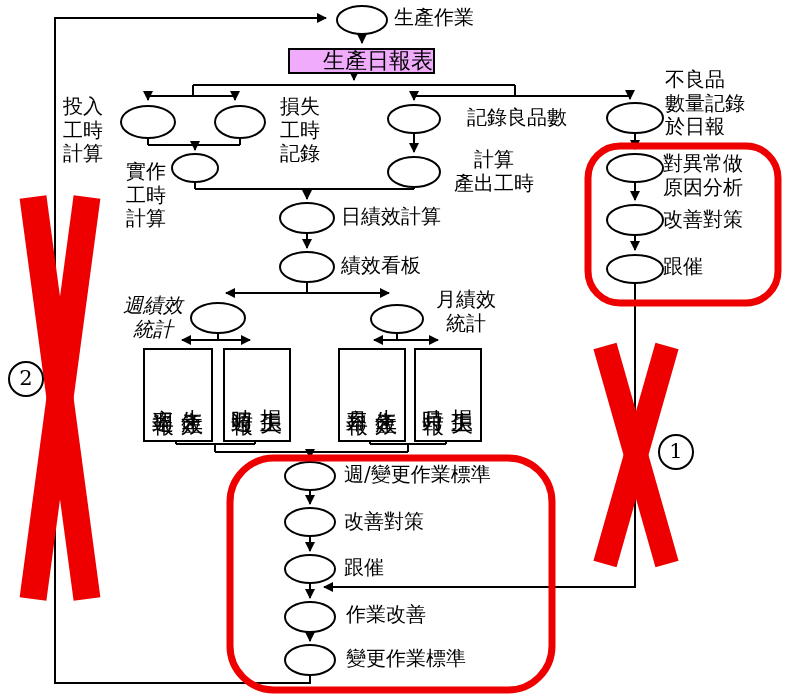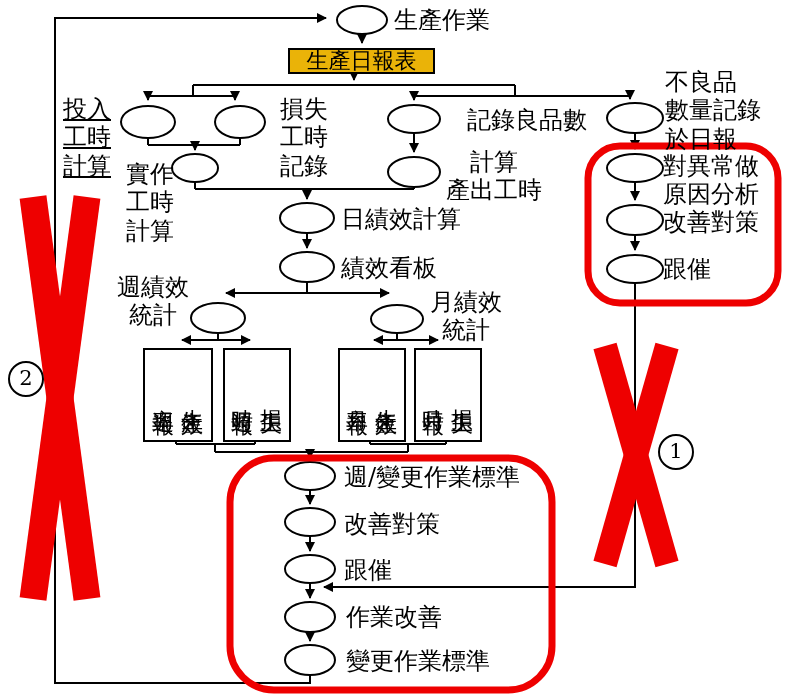--- a/index.html
+++ b/index.html
@@ -1,27 +1,27 @@
 <!DOCTYPE html>
 <html><head>
 <meta charset="utf-8">
 <style>
   html,body{margin:0;padding:0;background:#fff;}
   #canvas{position:relative;width:800px;height:695px;background:#fff;overflow:hidden;
           font-family:"DejaVu Serif", serif;color:#000;}
   #wires{position:absolute;left:0;top:0;}
-  .label{position:absolute;font-size:24px;line-height:1.18;white-space:pre-line;
+  .label{position:absolute;font-size:20px;line-height:1.18;white-space:pre-line;
          font-family:"DejaVu Serif", serif;color:#000;}
   .center{text-align:center;}
   .vbox{position:absolute;border:2px solid #000;display:flex;align-items:center;
         justify-content:center;background:#fff;}
   .vbox span{writing-mode:vertical-rl;white-space:pre-line;font-size:22px;
              line-height:1.32;letter-spacing:3px;}
   .hbox{position:absolute;border:2px solid #000;display:flex;align-items:center;
-        justify-content:center;font-size:22px;background:#eab308;}
+        justify-content:flex-end;font-size:22px;background:#f0abfc;}
   .mark{position:absolute;width:32px;height:32px;border:2px solid #000;border-radius:50%;
         text-align:center;line-height:31px;font-size:21px;background:#fff;}
 </style>
 </head>
 <body>
 
 <div id="canvas">
 
   <svg id="wires" width="800" height="695" viewBox="0 0 800 695">
     <defs>
@@ -120,38 +120,38 @@
   <div class="vbox" style="left:338px;top:348px;width:64px;height:90px;">
     <span>生產效
 率月報</span>
   </div>
   <div class="vbox" style="left:414px;top:348px;width:64px;height:90px;">
     <span>損失工
 時月報</span>
   </div>
 
   <div class="label" style="left:394px;top:6px;">生產作業</div>
-  <div class="label" style="left:63px;top:95px;text-decoration:underline;">投入
+  <div class="label" style="left:63px;top:95px;">投入
 工時
 計算</div>
   <div class="label" style="left:280px;top:95px;">損失
 工時
 記錄</div>
   <div class="label" style="left:126px;top:160px;">實作
 工時
 計算</div>
   <div class="label" style="left:447px;top:106px;margin-left:20px;">記錄良品數</div>
   <div class="label center" style="left:446px;top:148px;width:96px;">計算
 產出工時</div>
   <div class="label" style="left:665px;top:68px;">不良品
 數量記錄
 於日報</div>
   <div class="label" style="left:341px;top:205px;">日績效計算</div>
   <div class="label" style="left:341px;top:254px;">績效看板</div>
-  <div class="label center" style="left:116px;top:273px;width:74px;">週績效
+  <div class="label center" style="left:116px;top:294px;width:74px;font-style:italic;">週績效
 統計</div>
   <div class="label center" style="left:428px;top:288px;width:76px;">月績效
 統計</div>
   <div class="label" style="left:344px;top:463px;">週/變更作業標準</div>
   <div class="label" style="left:344px;top:510px;">改善對策</div>
   <div class="label" style="left:344px;top:556px;">跟催</div>
   <div class="label" style="left:346px;top:603px;">作業改善</div>
   <div class="label" style="left:346px;top:647px;">變更作業標準</div>
   <div class="label" style="left:663px;top:152px;">對異常做
 原因分析</div>

